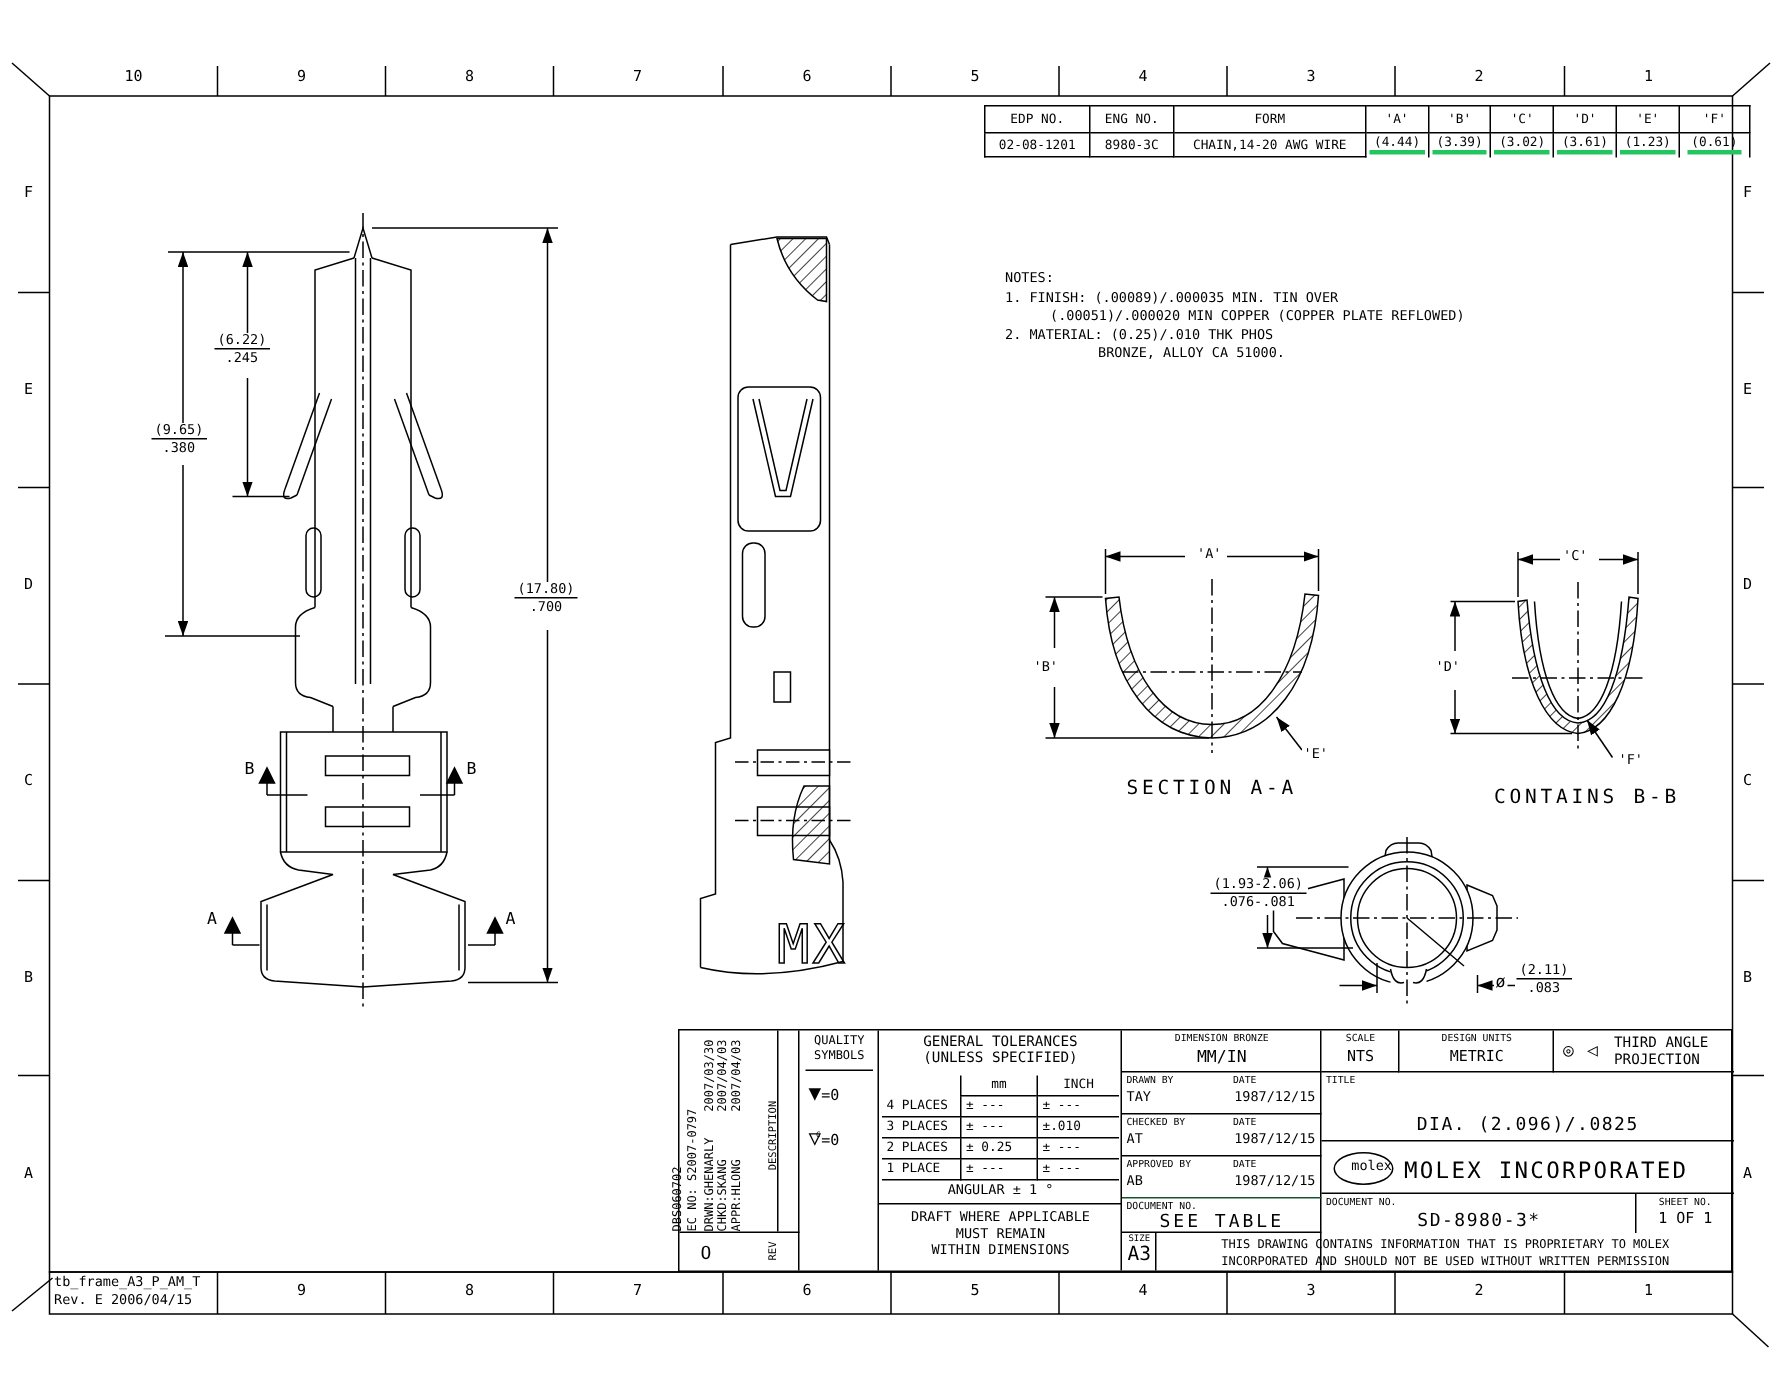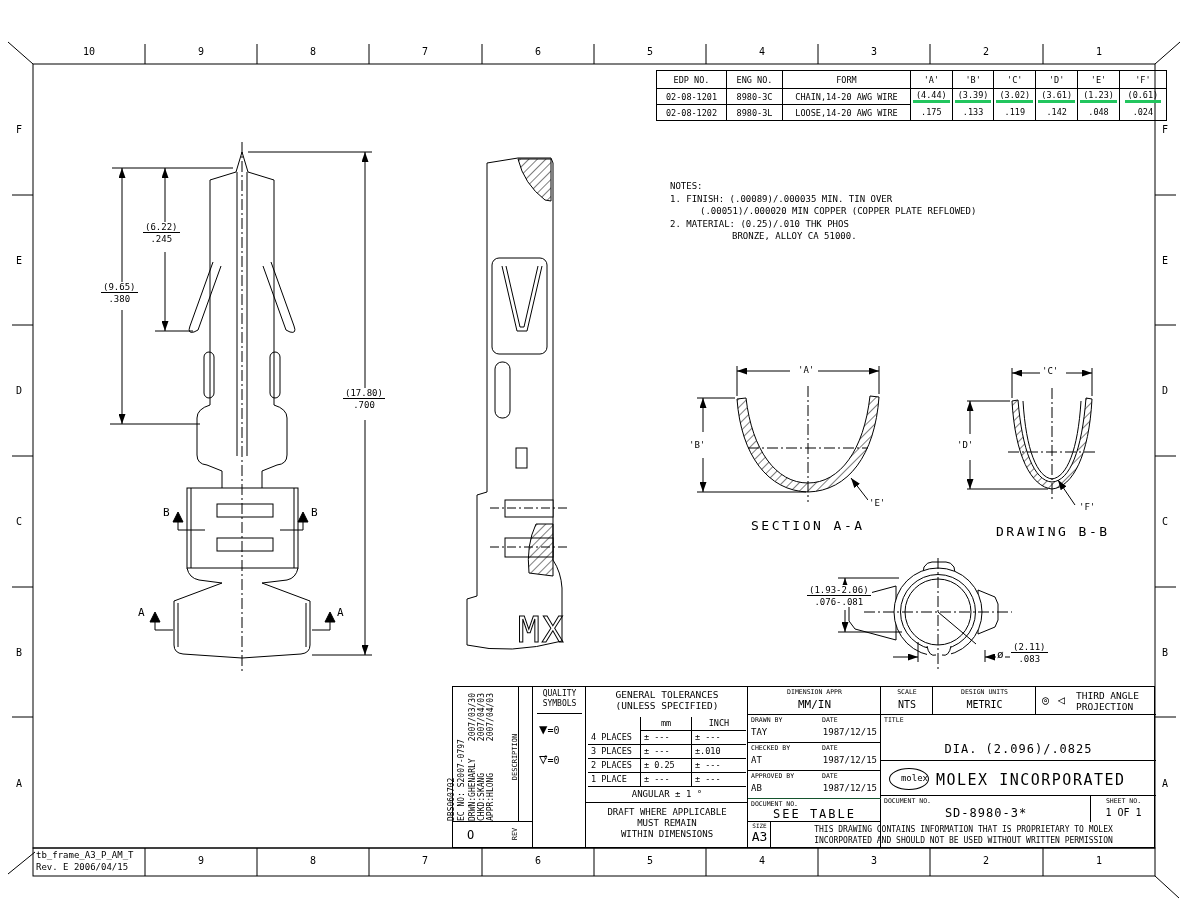--- a/index.html
+++ b/index.html
@@ -279,31 +279,20 @@
     <td>02-08-1201</td>
     <td>8980-3C</td>
     <td>CHAIN,14-20 AWG WIRE</td>
     <td class="nb"><span class="fr">(4.44)</span></td>
     <td class="nb"><span class="fr">(3.39)</span></td>
     <td class="nb"><span class="fr">(3.02)</span></td>
     <td class="nb"><span class="fr">(3.61)</span></td>
     <td class="nb"><span class="fr">(1.23)</span></td>
     <td class="nb"><span class="fr">(0.61)</span></td>
   </tr>
-  <tr>
-    <td>02-08-1202</td>
-    <td>8980-3L</td>
-    <td>LOOSE,14-20 AWG WIRE</td>
-    <td class="nt">.175</td>
-    <td class="nt">.133</td>
-    <td class="nt">.119</td>
-    <td class="nt">.142</td>
-    <td class="nt">.048</td>
-    <td class="nt">.024</td>
-  </tr>
 </tbody>
     </table>
 
 <div class="notes a" style="left:670px;top:180px">
   <div>NOTES:</div>
   <div>1. FINISH: (.00089)/.000035 MIN. TIN OVER</div>
   <div style="padding-left:30px">(.00051)/.000020 MIN COPPER (COPPER PLATE REFLOWED)</div>
   <div>2. MATERIAL: (0.25)/.010 THK PHOS</div>
   <div style="padding-left:62px">BRONZE, ALLOY CA 51000.</div>
 </div>
@@ -335,21 +324,21 @@
 <span class="a arrl" style="left:138px;top:606px">A</span>
 <span class="a arrl" style="left:337px;top:606px">A</span>
 
 <span class="a dl" style="left:797px;top:365px">'A'</span>
 <span class="a dl" style="left:688px;top:440px">'B'</span>
 <span class="a dl" style="left:868px;top:498px">'E'</span>
 <span class="a dl" style="left:1041px;top:366px">'C'</span>
 <span class="a dl" style="left:956px;top:440px">'D'</span>
 <span class="a dl" style="left:1078px;top:502px">'F'</span>
 <span class="a seclbl" style="left:751px;top:518px">SECTION A-A</span>
-<span class="a seclbl" style="left:996px;top:524px">DRAWING B-B</span>
+<span class="a seclbl" style="left:996px;top:524px">CONTAINS B-B</span>
 
 <div class="a tb">
 
   <div class="bx" style="left:0;top:0;width:80px;height:160px;border-right:1px solid #000">
     <div class="bx" style="left:65px;top:0;height:134px;border-left:1px solid #000"></div>
     <div class="bx" style="left:0;top:134px;width:80px;border-top:1px solid #000"></div>
     <div class="rot" style="left:4px;top:124px;width:128px">
           <span>DBS060702</span>
         </div>
     <div class="rot" style="left:14px;top:124px;width:128px">
@@ -410,21 +399,21 @@
     </div>
     <div class="bx ctr" style="left:0;top:102px;width:162px;font-size:9px">ANGULAR ± 1 °</div>
     <div class="bx" style="left:0;top:115px;width:162px;border-top:1px solid #000"></div>
     <div class="bx ctr" style="left:0;top:120px;width:162px;font-size:9px">DRAFT WHERE APPLICABLE</div>
     <div class="bx ctr" style="left:0;top:131px;width:162px;font-size:9px">MUST REMAIN</div>
     <div class="bx ctr" style="left:0;top:142px;width:162px;font-size:9px">WITHIN DIMENSIONS</div>
   </div>
 
   <div class="bx" style="left:295px;top:0;width:133px;height:160px;border-right:1px solid #000">
     <div class="bx" style="left:0;top:0;width:133px;height:28px;border-bottom:1px solid #000">
-      <div class="lab ctr" style="position:absolute;left:0;top:1px;width:133px">DIMENSION APPR</div>
+      <div class="lab ctr" style="position:absolute;left:0;top:1px;width:133px">DIMENSION BRONZE</div>
       <div class="ctr" style="position:absolute;left:0;top:11px;width:133px;font-size:11px">MM/IN</div>
     </div>
     <div class="bx" style="left:0;top:28px;width:133px;height:28px;border-bottom:1px solid #000">
       <span class="lab" style="position:absolute;left:3px;top:1px">DRAWN BY</span>
       <span class="lab" style="position:absolute;left:74px;top:1px">DATE</span>
       <span style="position:absolute;left:3px;top:12px">TAY</span>
       <span style="position:absolute;right:4px;top:12px">1987/12/15</span>
     </div>
     <div class="bx" style="left:0;top:56px;width:133px;height:28px;border-bottom:1px solid #000">
       <span class="lab" style="position:absolute;left:3px;top:1px">CHECKED BY</span>

